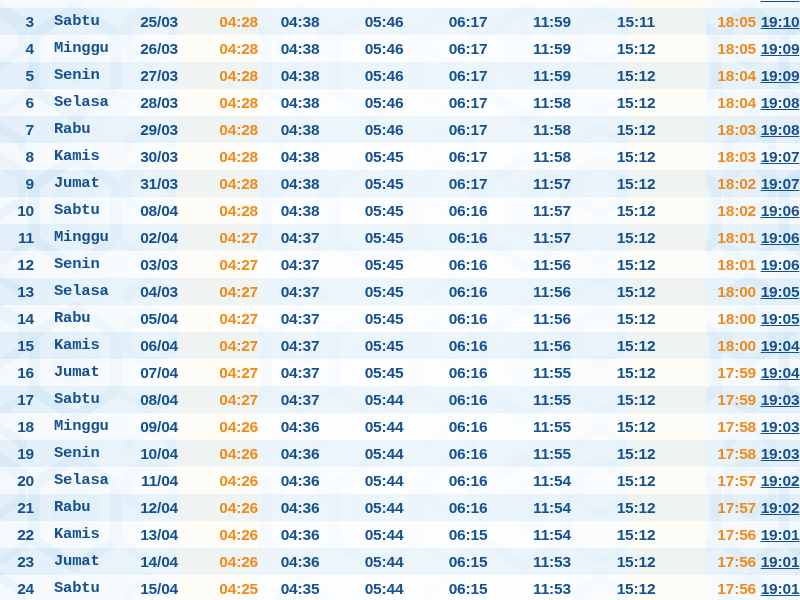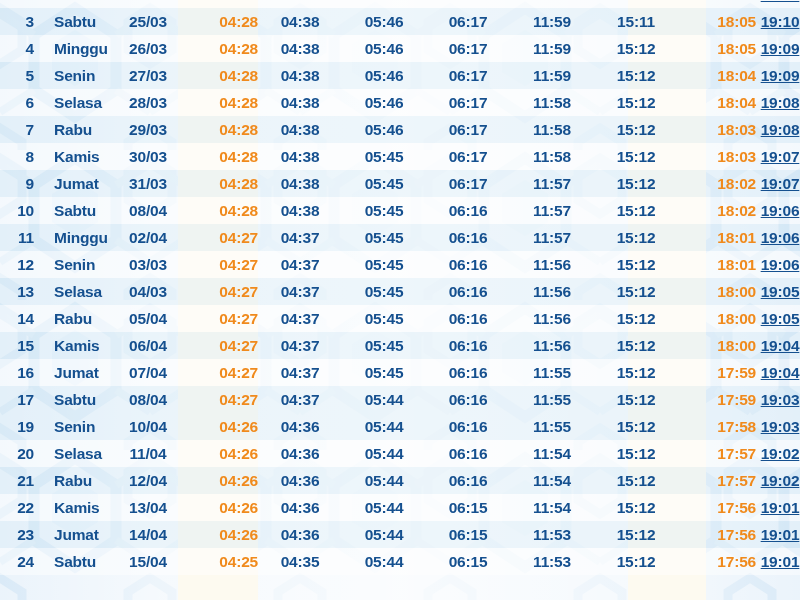--- a/index.html
+++ b/index.html
@@ -67,22 +67,22 @@
     font-size:15.5px;
     font-weight:bold;
     color:#15508f;
     letter-spacing:-0.2px;
     padding:0;
     white-space:nowrap;
     line-height:27px;
     vertical-align:middle;
   }
   td.no      { text-align:right; padding-right:12px; }
-  td.day     { text-align:left;  padding-left:8px; }
-  td.date    { text-align:center;  padding-left:2px; }
+  td.day     { text-align:left;  padding-left:8px;font-family:Liberation Mono, monospace; }
+  td.date    { text-align:right;  padding-left:2px; }
   td.t       { text-align:center; }
   td.hl      { color:#f08a1c; text-align:right; }
   td.isya    { text-align:center; padding-left:4px;text-decoration:underline; }
 </style>
 </head>
 <body>
 
 <div id="page">
 
   <div class="watermark">
@@ -331,20 +331,33 @@
             <td class="date">08/04</td>
             <td class="hl">04:27</td>
             <td class="t">04:37</td>
             <td class="t">05:44</td>
             <td class="t">06:16</td>
             <td class="t">11:55</td>
             <td class="t">15:12</td>
             <td class="hl">17:59</td>
             <td class="isya">19:03</td>
           </tr>
+          <tr class="odd">
+            <td class="no">18</td>
+            <td class="day">Minggu</td>
+            <td class="date">09/04</td>
+            <td class="hl">04:26</td>
+            <td class="t">04:36</td>
+            <td class="t">05:44</td>
+            <td class="t">06:16</td>
+            <td class="t">11:55</td>
+            <td class="t">15:12</td>
+            <td class="hl">17:58</td>
+            <td class="isya">19:03</td>
+          </tr>
           <tr class="even">
             <td class="no">19</td>
             <td class="day">Senin</td>
             <td class="date">10/04</td>
             <td class="hl">04:26</td>
             <td class="t">04:36</td>
             <td class="t">05:44</td>
             <td class="t">06:16</td>
             <td class="t">11:55</td>
             <td class="t">15:12</td>

